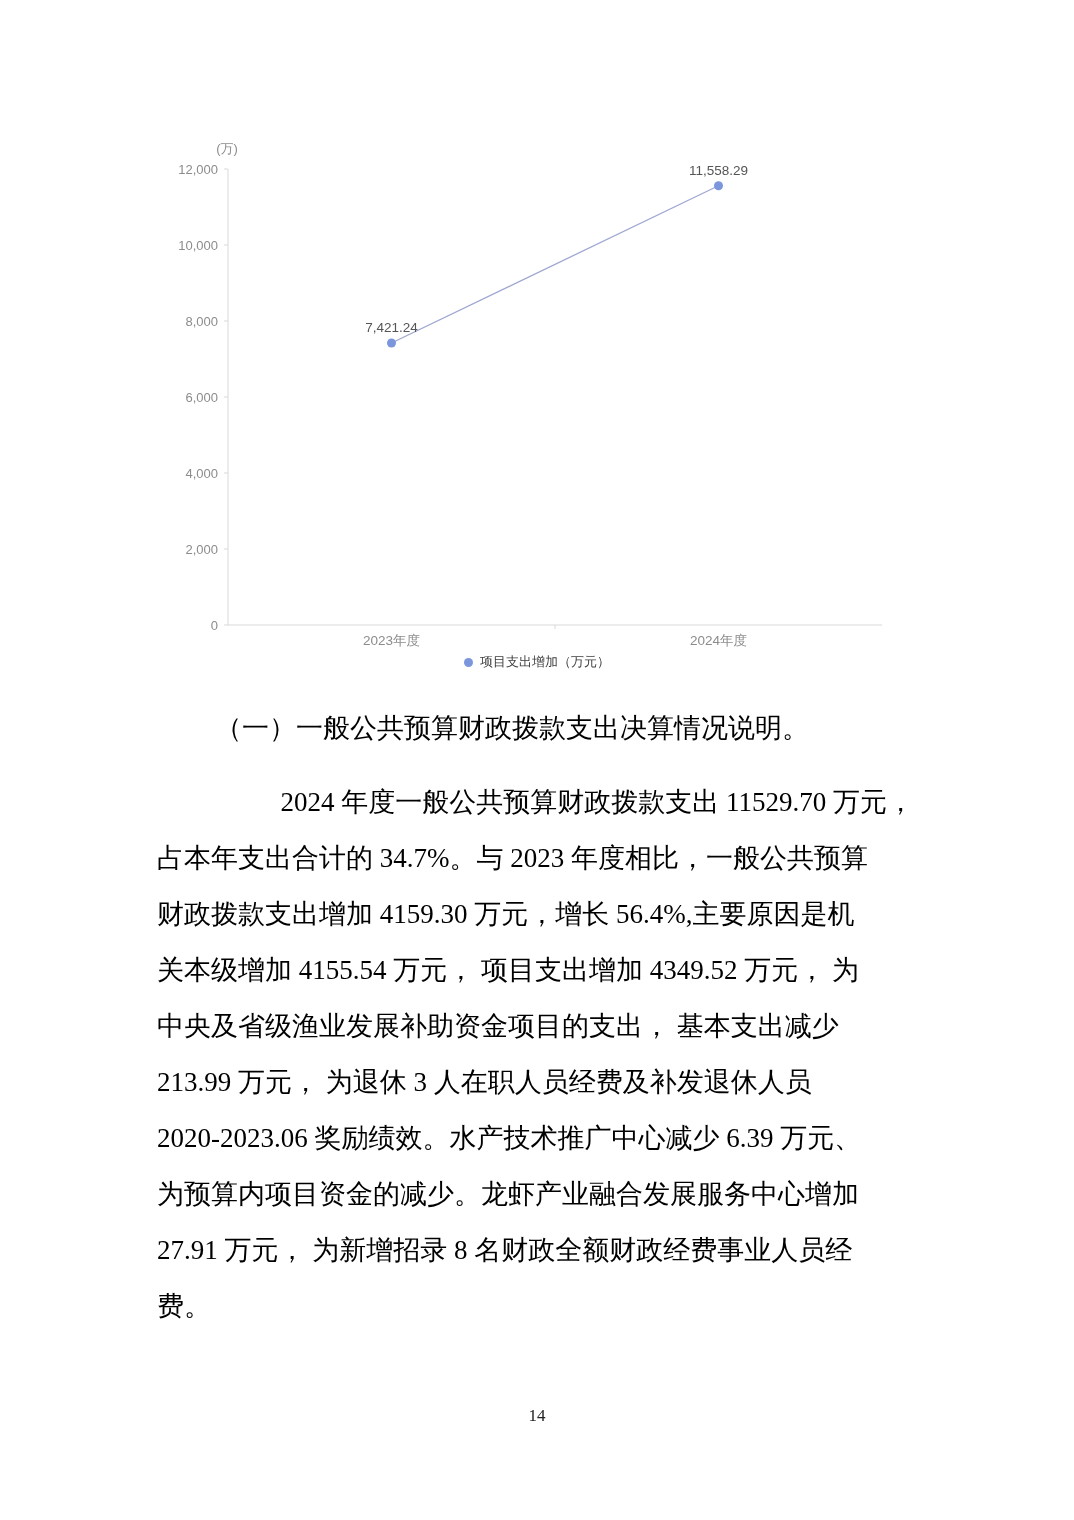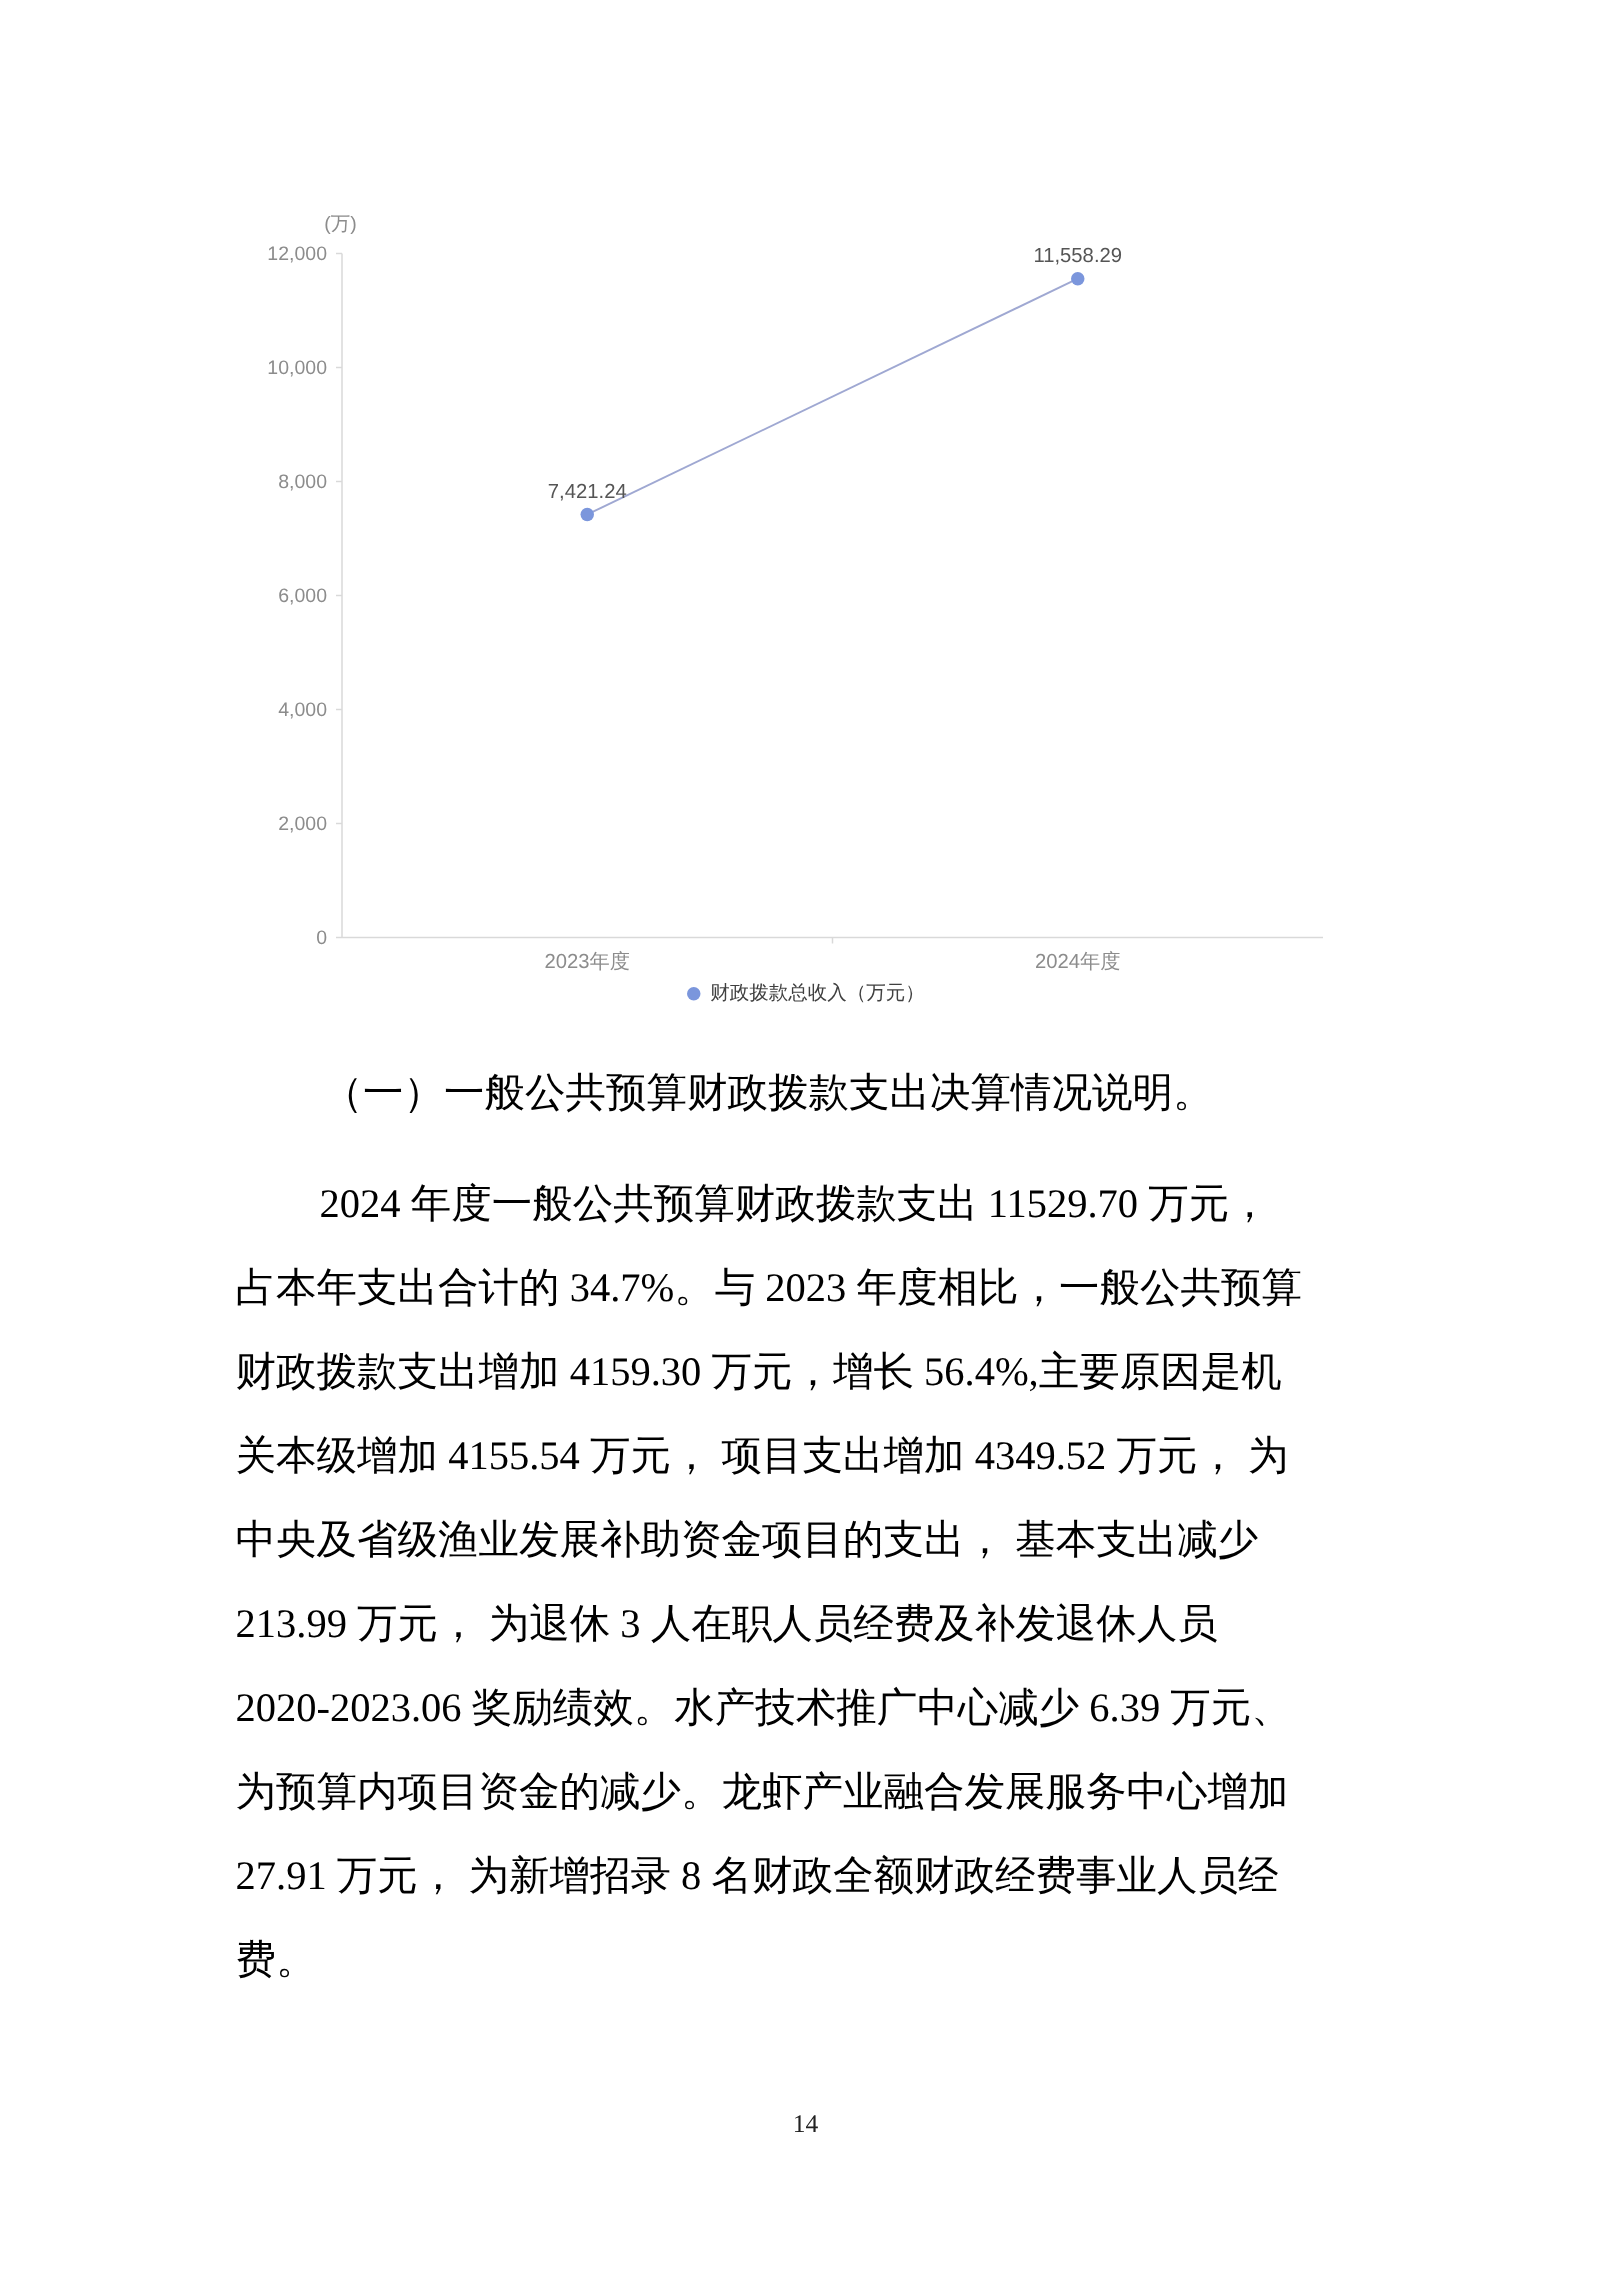--- a/index.html
+++ b/index.html
@@ -16,21 +16,21 @@
   }
   .legend-dot { width:9px; height:9px; border-radius:50%; background:#7b96dc; }
   .text-block { position:absolute; left:157px; top:695px; width:757px; }
   .heading {
     font-family:"Liberation Sans", sans-serif; font-weight:bold;
     font-size:29px; line-height:40px; margin:0 0 0 64px; color:#000;
   }
   .subheading { font-size:27px; line-height:40px; margin:13px 0 0 58px; }
   .body-paragraph { margin-top:26px; font-size:27px; }
   .body-line { line-height:56px; white-space:nowrap; }
-  .body-line.indent { padding-left:56px; }
+  .body-line.indent { padding-left:56px;text-align:right; }
   .page-number {
     position:absolute; top:1406px; left:0; width:100%;
     text-align:center; font-size:17px; color:#222;
   }
 </style>
 </head>
 <body>
 
 <div class="page">
 
@@ -59,21 +59,21 @@
         <polyline points="391.5,222.99288 718.5,65.78497999999996" fill="none" stroke="#9fa8d2" stroke-width="1.3"></polyline>
         <circle cx="391.5" cy="222.99288" r="4.5" fill="#7b96dc"></circle>
         <text x="391.5" y="211.99288" text-anchor="middle" font-size="13.5" fill="#555555">7,421.24</text>
         <circle cx="718.5" cy="65.78497999999996" r="4.5" fill="#7b96dc"></circle>
         <text x="718.5" y="54.78497999999996" text-anchor="middle" font-size="13.5" fill="#555555">11,558.29</text>
       </svg>
   </div>
 
   <div class="legend">
     <span class="legend-dot" style="background: rgb(123, 150, 220);"></span>
-    <span>财政拨款总收入（万元）</span>
+    <span>项目支出增加（万元）</span>
   </div>
 
   <div class="text-block">
     <div class="subheading">（一）一般公共预算财政拨款支出决算情况说明。</div>
     <div class="body-paragraph">
         <div class="body-line indent">2024 年度一般公共预算财政拨款支出 11529.70 万元，</div>
         <div class="body-line">占本年支出合计的 34.7%。与 2023 年度相比，一般公共预算</div>
         <div class="body-line">财政拨款支出增加 4159.30 万元，增长 56.4%,主要原因是机</div>
         <div class="body-line">关本级增加 4155.54 万元， 项目支出增加 4349.52 万元， 为</div>
         <div class="body-line">中央及省级渔业发展补助资金项目的支出， 基本支出减少</div>

